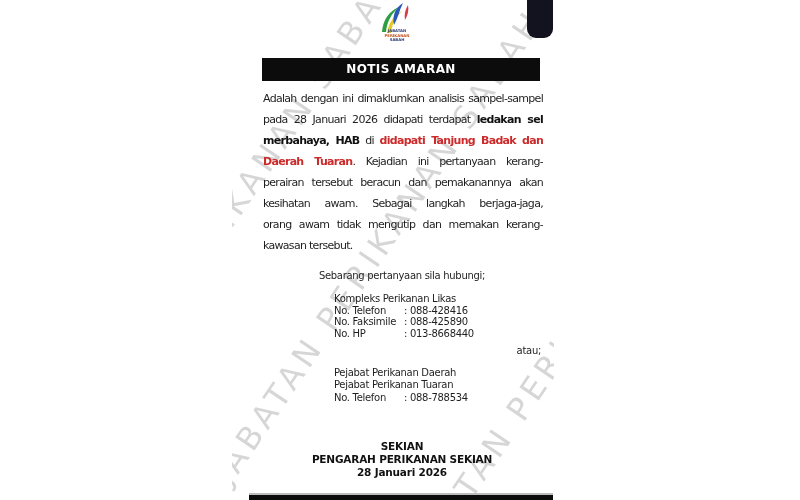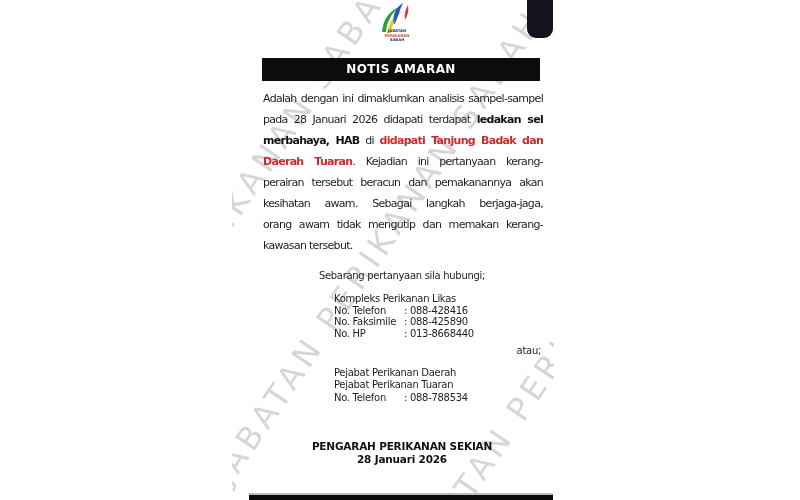--- a/index.html
+++ b/index.html
@@ -111,19 +111,20 @@
     <div>Pejabat Perikanan Tuaran</div>
     <div id="rows2">
         <div class="crow">
           <span class="lbl">No. Telefon</span>
           <span>: 088-788534</span>
         </div>
       </div>
   </div>
 
   <div class="footer">
+    <div>SEKIAN</div>
     <div>PENGARAH PERIKANAN SEKIAN</div>
     <div>28 Januari 2026</div>
   </div>
 
   <div class="bottombar"></div>
 
 </div>
 
 </body></html>

